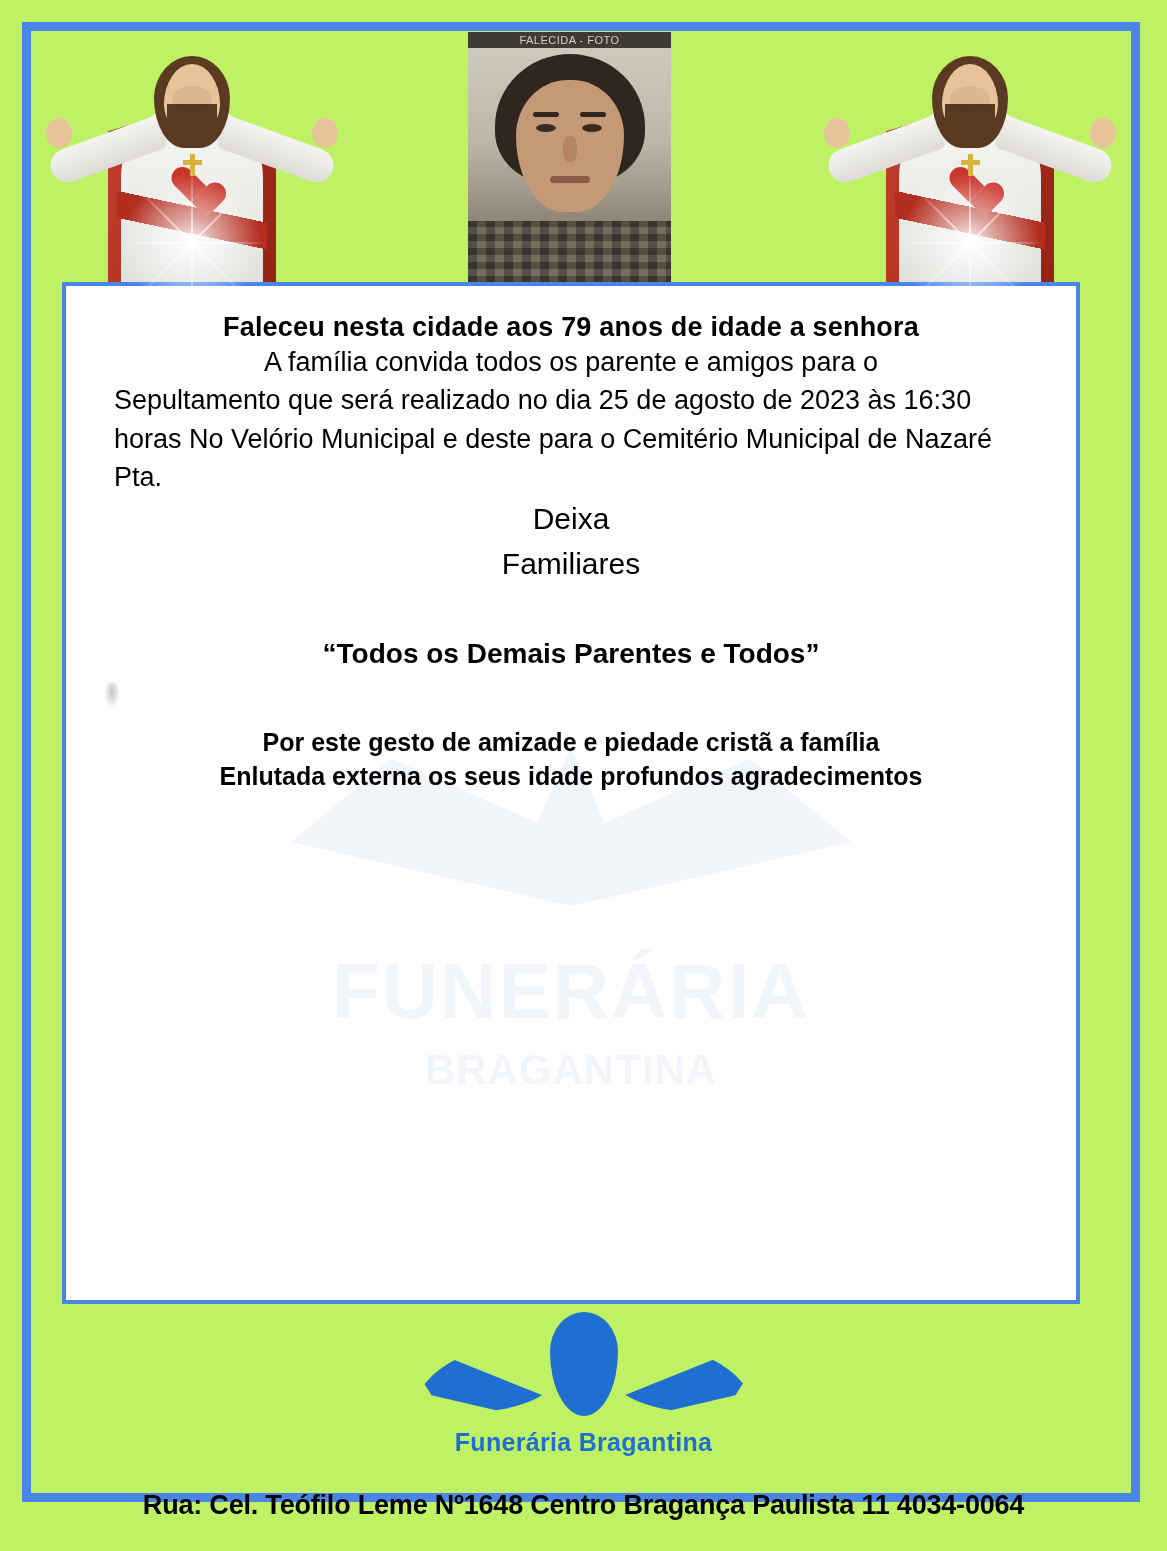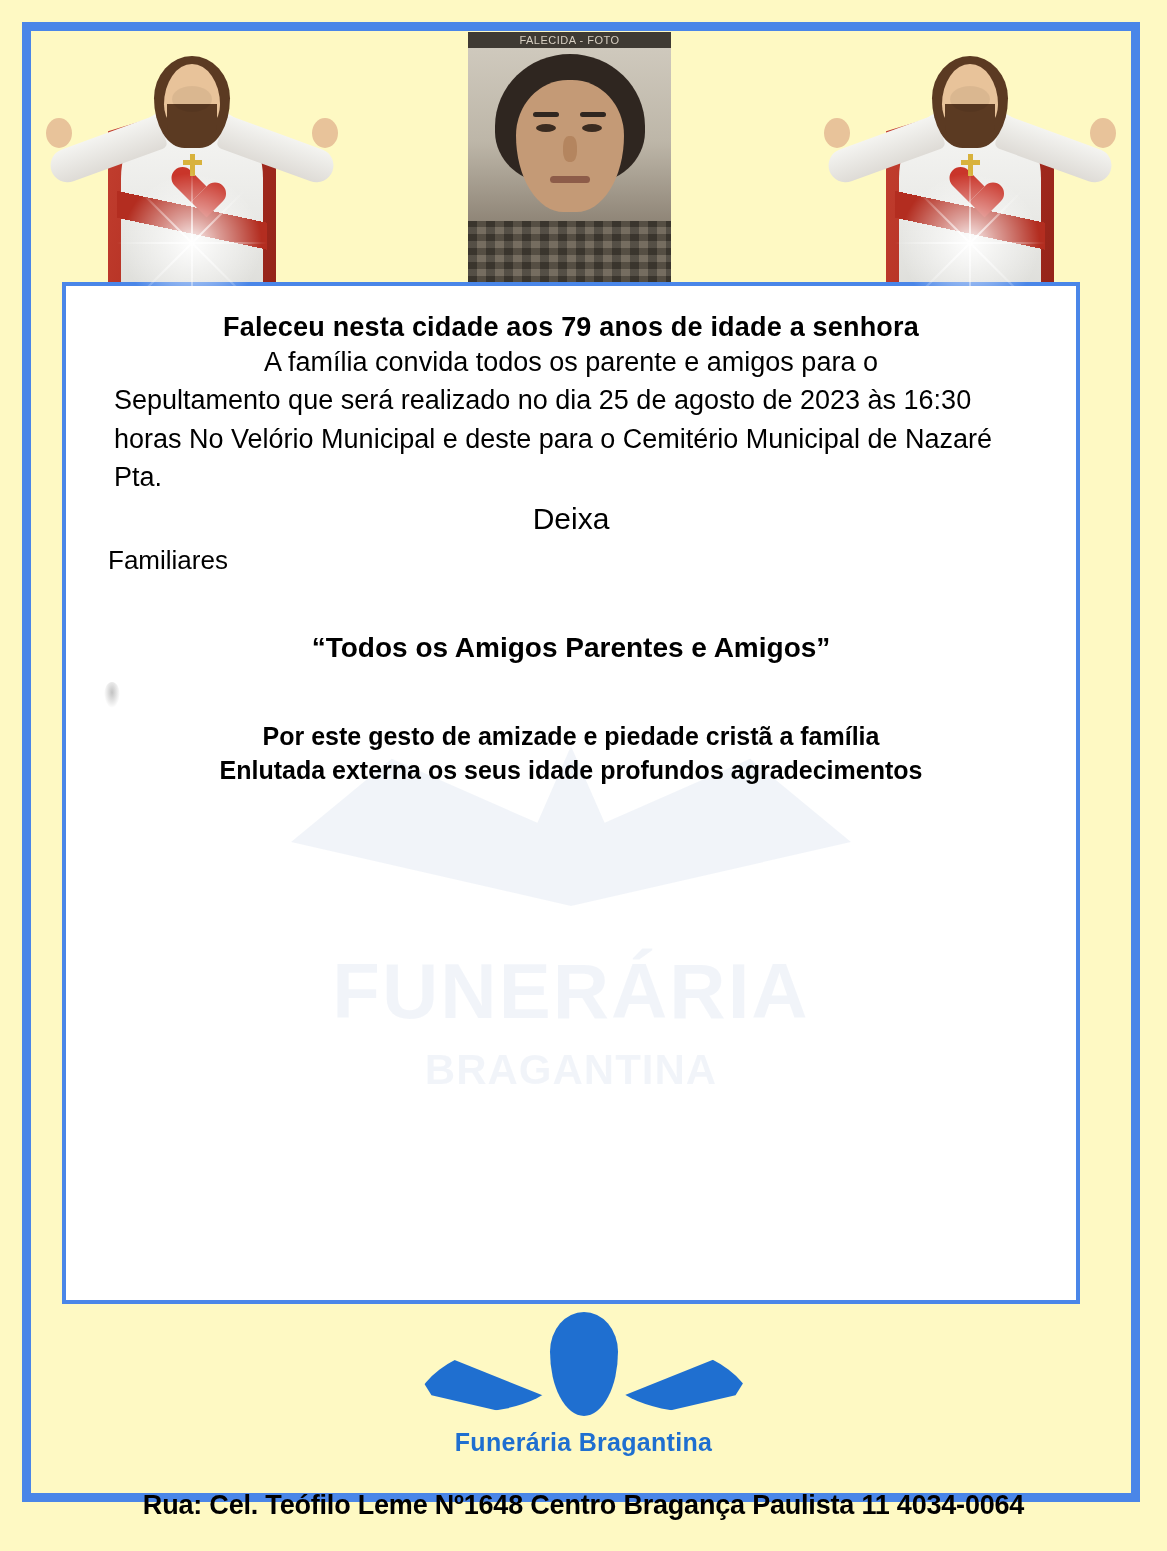--- a/index.html
+++ b/index.html
@@ -16,21 +16,21 @@
     color: #000000;
     overflow: hidden;
   }
 
   
   #poster {
     position: absolute;
     left: 0; top: 0;
     width: 1167px;
     height: 1551px;
-    background: #fef9c3;
+    background: #bef264;
   }
   #outer-border {
     position: absolute;
     left: 22px;
     top: 22px;
     width: 1118px;
     height: 1480px;
     border: 9px solid #4a86e8;
     box-sizing: border-box;
   }
@@ -315,21 +315,22 @@
   .body-par .first-line {
     display: block;
     text-align: center;
   }
   .deixa {
     text-align: center;
     font-size: 30px;
     line-height: 1.5;
   }
   .familiares {
-    font-size: 26px;
+    text-align: center;
+    font-size: 30px;
     line-height: 1.5;
   }
   .quoted {
     text-align: center;
     font-size: 28px;
     font-weight: bold;
     margin-top: 52px;
   }
   .thanks {
     text-align: center;
@@ -497,21 +498,21 @@
 
 
       <div class="body-par">
         <span class="first-line">A família convida todos os parente e amigos para o</span>
         <span>Sepultamento que será realizado no dia 25 de agosto de 2023 às 16:30 horas No Velório Municipal e deste para o Cemitério Municipal de Nazaré Pta.</span>
       </div>
 
       <div class="deixa">Deixa</div>
       <div class="familiares">Familiares</div>
 
-      <div class="quoted">“Todos os Amigos Parentes e Amigos”</div>
+      <div class="quoted">“Todos os Demais Parentes e Todos”</div>
 
       <div class="thanks">
         <div>Por este gesto de amizade e piedade cristã a família</div>
         <div>Enlutada externa os seus idade profundos agradecimentos</div>
       </div>
 
     </div>
   </div>
 
   <div id="logo-area">

